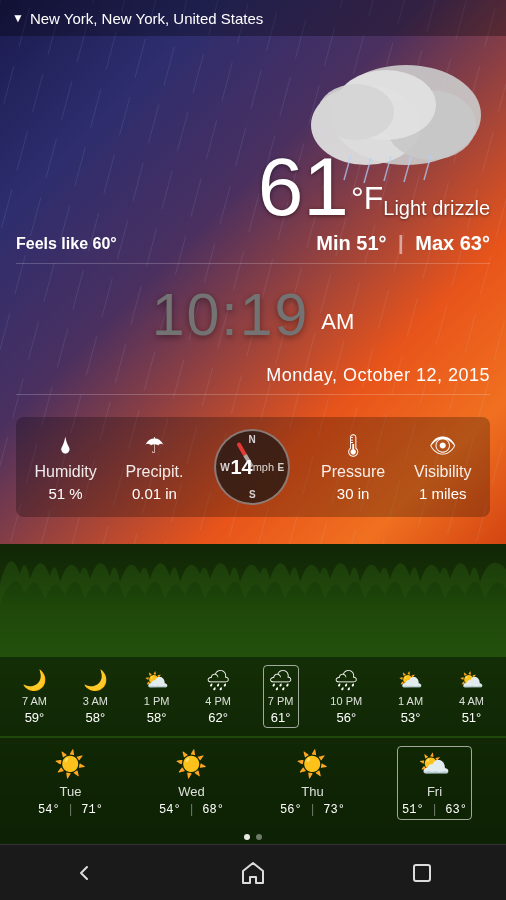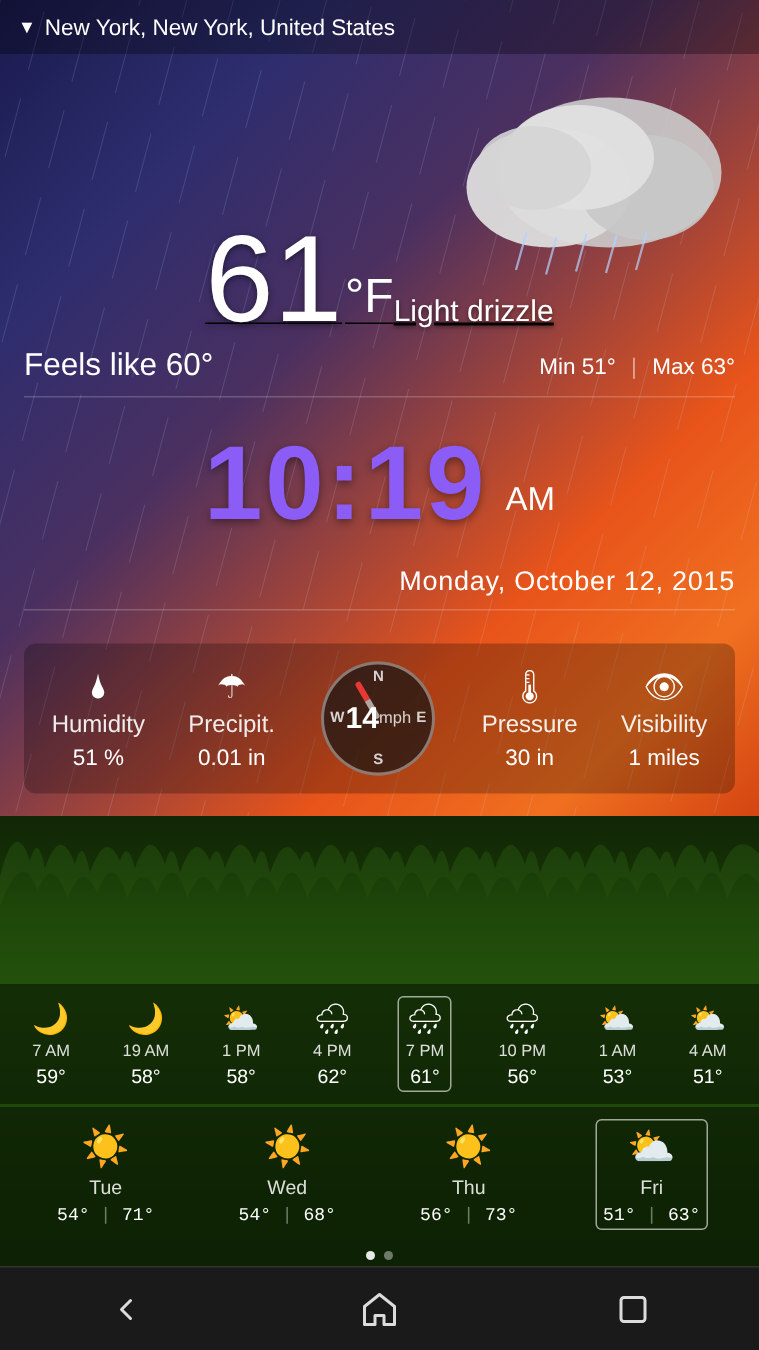--- a/index.html
+++ b/index.html
@@ -69,23 +69,22 @@
       flex: 1;
       display: flex;
       flex-direction: column;
       padding: 10px 16px 6px;
     }
 
     
     .temp-row {
       display: flex;
       align-items: flex-start;
-      justify-content: center;
+      justify-content: flex-end;
       margin-top: 10px;
-      text-decoration: underline;
     }
     .big-temp {
       color: white;
       font-size: 82px;
       font-weight: 200;
       line-height: 1;
       text-shadow: 0 1px 4px rgba(0,0,0,0.5);
     }
     .big-temp-unit {
       color: white;
@@ -105,42 +104,42 @@
 
     
     .feels-row {
       display: flex;
       justify-content: space-between;
       align-items: center;
       margin-top: 4px;
     }
     .feels-text {
       color: white;
-      font-size: 21px;
-      font-weight: 400;
+      font-size: 16px;
+      font-weight: 700;
     }
     .minmax-text {
       color: white;
-      font-size: 15px;
-      font-weight: 400;
+      font-size: 20px;
+      font-weight: 700;
     }
     .minmax-divider {
       color: rgba(255,255,255,0.5);
       margin: 0 6px;
     }
 
     
     .time-display {
       text-align: center;
       margin-top: 14px;
     }
     .time-big {
-      color: #8b5cf6;
-      font-size: 70px;
-      font-weight: 700;
+      color: #737373;
+      font-size: 59px;
+      font-weight: 400;
       letter-spacing: 2px;
       line-height: 1;
       text-shadow: 0 2px 6px rgba(0,0,0,0.4);
     }
     .time-ampm {
       color: white;
       font-size: 22px;
       font-weight: 300;
       vertical-align: super;
       margin-left: 12px;
@@ -491,21 +490,21 @@
 
   <div class="hourly-section" style="position:relative;z-index:10;">
     <div class="hourly-row" id="hourly-row">
         <div class="hourly-item">
       <span class="hourly-icon">🌙</span>
       <span class="hourly-time">7 AM</span>
       <span class="hourly-temp">59°</span>
     </div>
         <div class="hourly-item">
       <span class="hourly-icon">🌙</span>
-      <span class="hourly-time">19 AM</span>
+      <span class="hourly-time">3 AM</span>
       <span class="hourly-temp">58°</span>
     </div>
         <div class="hourly-item">
       <span class="hourly-icon">⛅</span>
       <span class="hourly-time">1 PM</span>
       <span class="hourly-temp">58°</span>
     </div>
         <div class="hourly-item">
       <span class="hourly-icon">🌧</span>
       <span class="hourly-time">4 PM</span>

